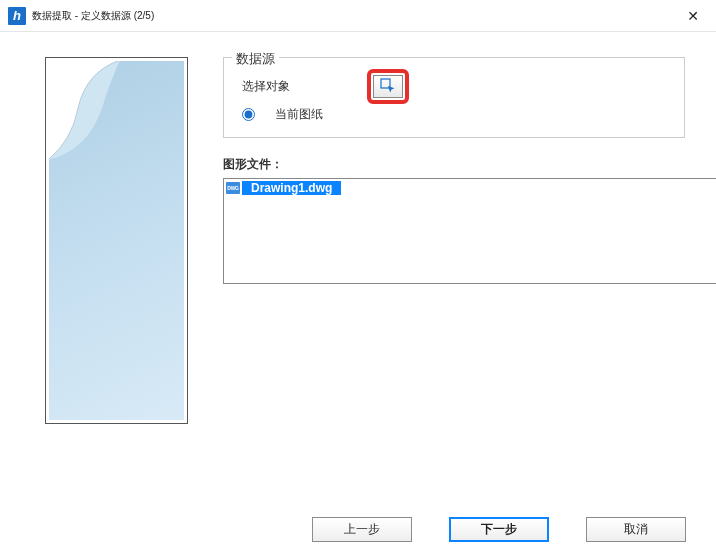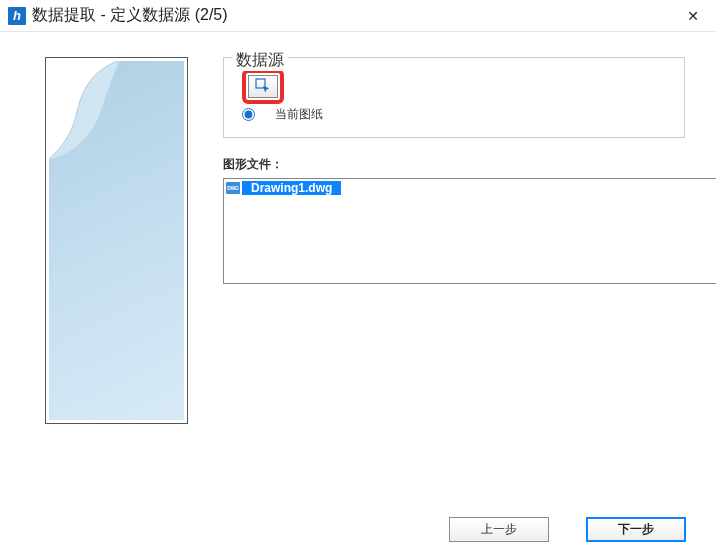--- a/index.html
+++ b/index.html
@@ -1,26 +1,26 @@
 <!DOCTYPE html>
 <html><head>
   <meta charset="utf-8">
   <style>
     * { margin: 0; padding: 0; box-sizing: border-box; font-family: "Microsoft YaHei", sans-serif; font-size: 12px; }
     body { width: 716px; height: 559px; background: #fff; }
     .titlebar { display: flex; align-items: center; height: 32px; padding: 0 8px; border-bottom: 1px solid #e5e5e5; }
     .titlebar-icon { width: 18px; height: 18px; background: #1a6fc9; display: flex; align-items: center; justify-content: center; color: #fff; font-weight: bold; font-size: 13px; font-style: italic; margin-right: 6px; border-radius: 1px; }
-    .titlebar-title { flex: 1; font-size: 16px; color: #222; }
+    .titlebar-title { flex: 1; font-size: 10px; color: #222; }
     .titlebar-close { width: 30px; height: 30px; background: transparent; border: none; cursor: pointer; font-size: 14px; color: #222; }
     .content { display: flex; padding: 25px 30px 10px 45px; gap: 35px; }
     .preview-box { flex-shrink: 0; width: 143px; height: 367px; border: 1px solid #555; padding: 3px; background: #fff; }
     .preview-inner { width: 100%; height: 100%; background: linear-gradient(155deg, #aecfe4 0%, #c4def0 50%, #d8eaf6 100%); position: relative; overflow: hidden; }
     .page-curl { position: absolute; top: -1px; left: -1px; width: 72px; height: 100px; }
     .group-box { border: 1px solid #ccc; padding: 10px 12px 14px; position: relative; margin-bottom: 18px; width: 462px; }
-    .group-title { position: absolute; top: -8px; left: 8px; background: #fff; padding: 0 4px; color: #333; font-size: 16px; }
+    .group-title { position: absolute; top: -8px; left: 8px; background: #fff; padding: 0 4px; color: #333; font-size: 13px; }
     .option-row { display: flex; align-items: center; height: 24px; margin: 6px 0 8px 6px; }
     .option-label { width: 125px; color: #333; font-size: 12px; }
     .select-btn-wrap { border: 4px solid #e62e2b; border-radius: 6px; display: inline-flex; padding: 2px; }
     .select-btn { width: 30px; height: 23px; border: 1px solid #888; background: linear-gradient(#fff,#e9e9e9); cursor: pointer; display: flex; align-items: center; justify-content: center; padding: 0; }
     .select-btn svg { width: 16px; height: 16px; }
     .radio-row { display: flex; align-items: center; margin-left: 6px; gap: 20px; }
     .radio-row input { accent-color: #1a6fc9; }
     .radio-row label { font-size: 12px; color: #333; }
     .files-section { width: 534px; font-weight: bold; }
     .files-label { font-size: 12px; color: #333; margin-bottom: 5px; display: block; }
@@ -51,20 +51,21 @@
         <path d="M 72 0 Q 38 12 30 48 Q 24 80 0 100 Q 40 90 54 48 Q 62 22 72 0 Z" fill="#d0e5f2"></path>
         <path d="M 72 0 Q 38 12 30 48 Q 24 80 0 100" fill="none" stroke="#9ab9cf" stroke-width="0.6"></path>
       </svg>
     </div>
   </div>
 
   <div>
     <div class="group-box">
       <span class="group-title">数据源</span>
       <div class="option-row">
+        <span class="option-label">选择对象</span>
         <span class="select-btn-wrap">
           <button class="select-btn">
             <svg viewBox="0 0 16 16">
               <rect x="1" y="1" width="9" height="9" fill="none" stroke="#1a6fc9" stroke-width="1.2"></rect>
               <path d="M 8 8 L 14.5 10.2 L 11.5 11.5 L 10.2 14.5 Z" fill="#1a6fc9"></path>
             </svg>
           </button>
         </span>
       </div>
       <div class="radio-row">
@@ -81,13 +82,14 @@
           <span class="file-name">Drawing1.dwg</span>
         </div>
       </div>
     </div>
   </div>
 </div>
 
 <div class="footer">
   <button class="btn">上一步</button>
   <button class="btn btn-default">下一步</button>
+  <button class="btn">取消</button>
 </div>
 
 </body></html>

